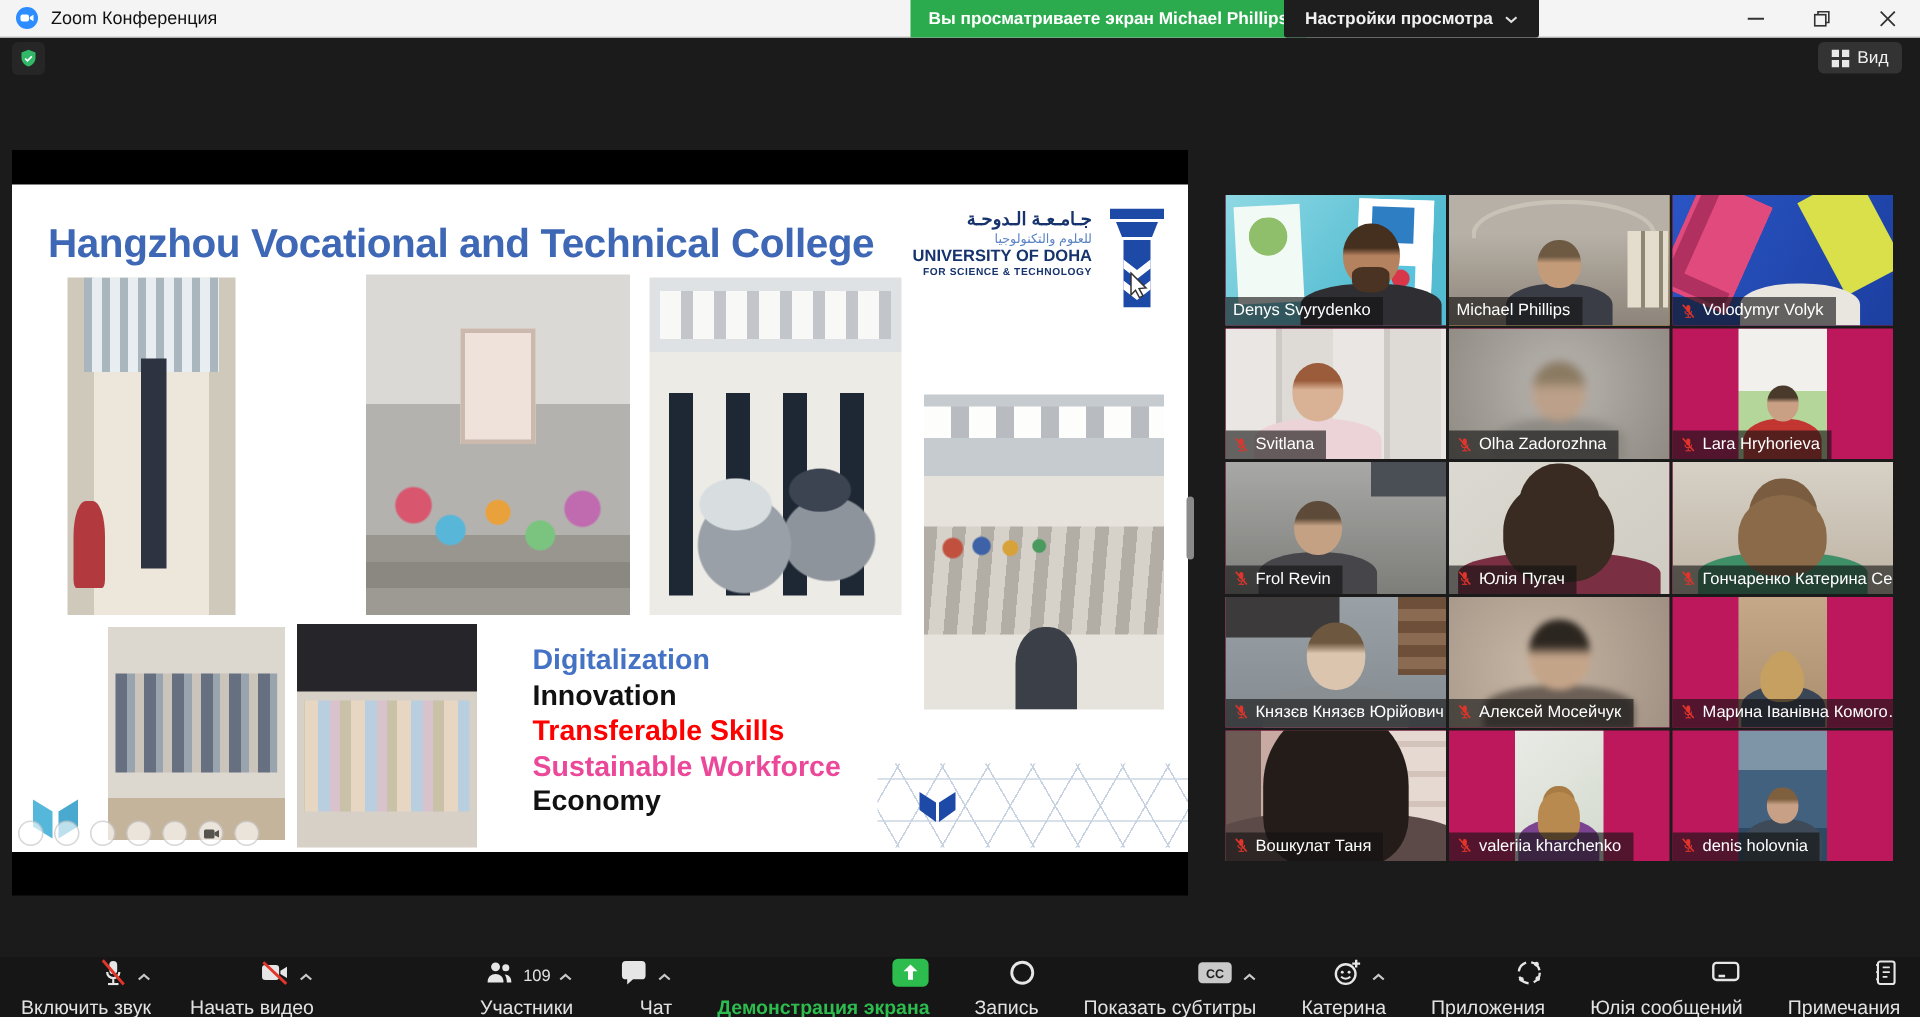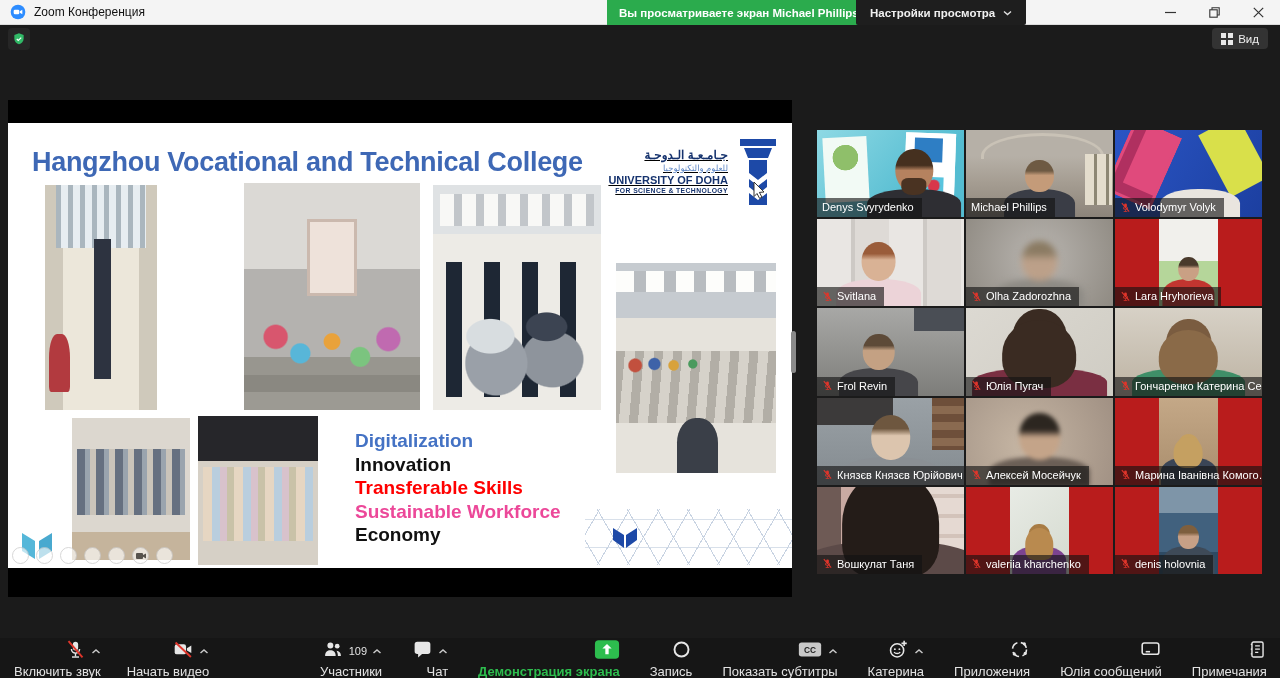--- a/index.html
+++ b/index.html
@@ -29,21 +29,21 @@
     border-radius:4px; color:#f0f0f0; font-size:11.5px; display:flex; align-items:center;
     gap:5px; padding:0 9px; cursor:pointer; }
 
   
   .share-area { position:absolute; left:8px; top:100px; width:784px; height:497px; background:#000; }
   .slide { position:absolute; left:0; top:23px; width:784px; height:445px; background:#fff; overflow:hidden; }
   .slide-title { position:absolute; left:24px; top:24px; font-size:27px; font-weight:600;
     color:#3e68b5; letter-spacing:-0.3px; }
 
   
-  .udst { position:absolute; right:12px; top:16px; display:flex; align-items:center; gap:8px;text-decoration:underline; }
+  .udst { position:absolute; right:12px; top:16px; display:flex; align-items:flex-start; gap:8px; }
   .udst-text { text-align:right; line-height:1.25; }
   .udst-ar1 { font-size:12px; font-weight:bold; color:#16336e; }
   .udst-ar2 { font-size:8.5px; color:#5b84c4; }
   .udst-en1 { font-size:11px; font-weight:bold; color:#16336e; }
   .udst-en2 { font-size:6.8px; font-weight:bold; color:#16336e; letter-spacing:0.4px; }
 
   
   .photo { position:absolute; overflow:hidden; }
   .photo .a, .photo .b { position:absolute; }
   .ph1 { left:37px; top:62px; width:112px; height:225px;
@@ -113,21 +113,21 @@
     border:1px solid #c9c9c9; display:flex; align-items:center; justify-content:center; }
   .cursor-arrow { position:absolute; left:745px; top:58px; }
 
   
   .divider-handle { position:absolute; left:791px; top:331px; width:5px; height:42px;
     background:#8a8a8a; border-radius:3px; cursor:col-resize; }
 
   
   .gallery { position:absolute; left:817px; top:130px; width:445px; height:444px;
     display:grid; grid-template-columns:repeat(3,1fr); grid-template-rows:repeat(5,1fr); gap:2px; }
-  .tile { position:relative; background:#b91c1c; overflow:hidden; }
+  .tile { position:relative; background:#be185d; overflow:hidden; }
   .tile.active { outline:2px solid #c3d557; outline-offset:-2px; }
   .vid { position:absolute; inset:0; overflow:hidden; }
   .tile.strip .vid { left:30%; right:30%; }
   .d1,.d2 { display:none; position:absolute; }
   .person { position:absolute; bottom:0; left:50%; transform:translateX(-50%); width:58%; height:80%; }
   .head { position:absolute; bottom:36%; left:50%; transform:translateX(-50%); width:42%;
     aspect-ratio:0.88; border-radius:48%; }
   .torso { position:absolute; bottom:-2%; left:50%; transform:translateX(-50%); width:104%;
     height:42%; border-radius:48% 48% 0 0; }
 

